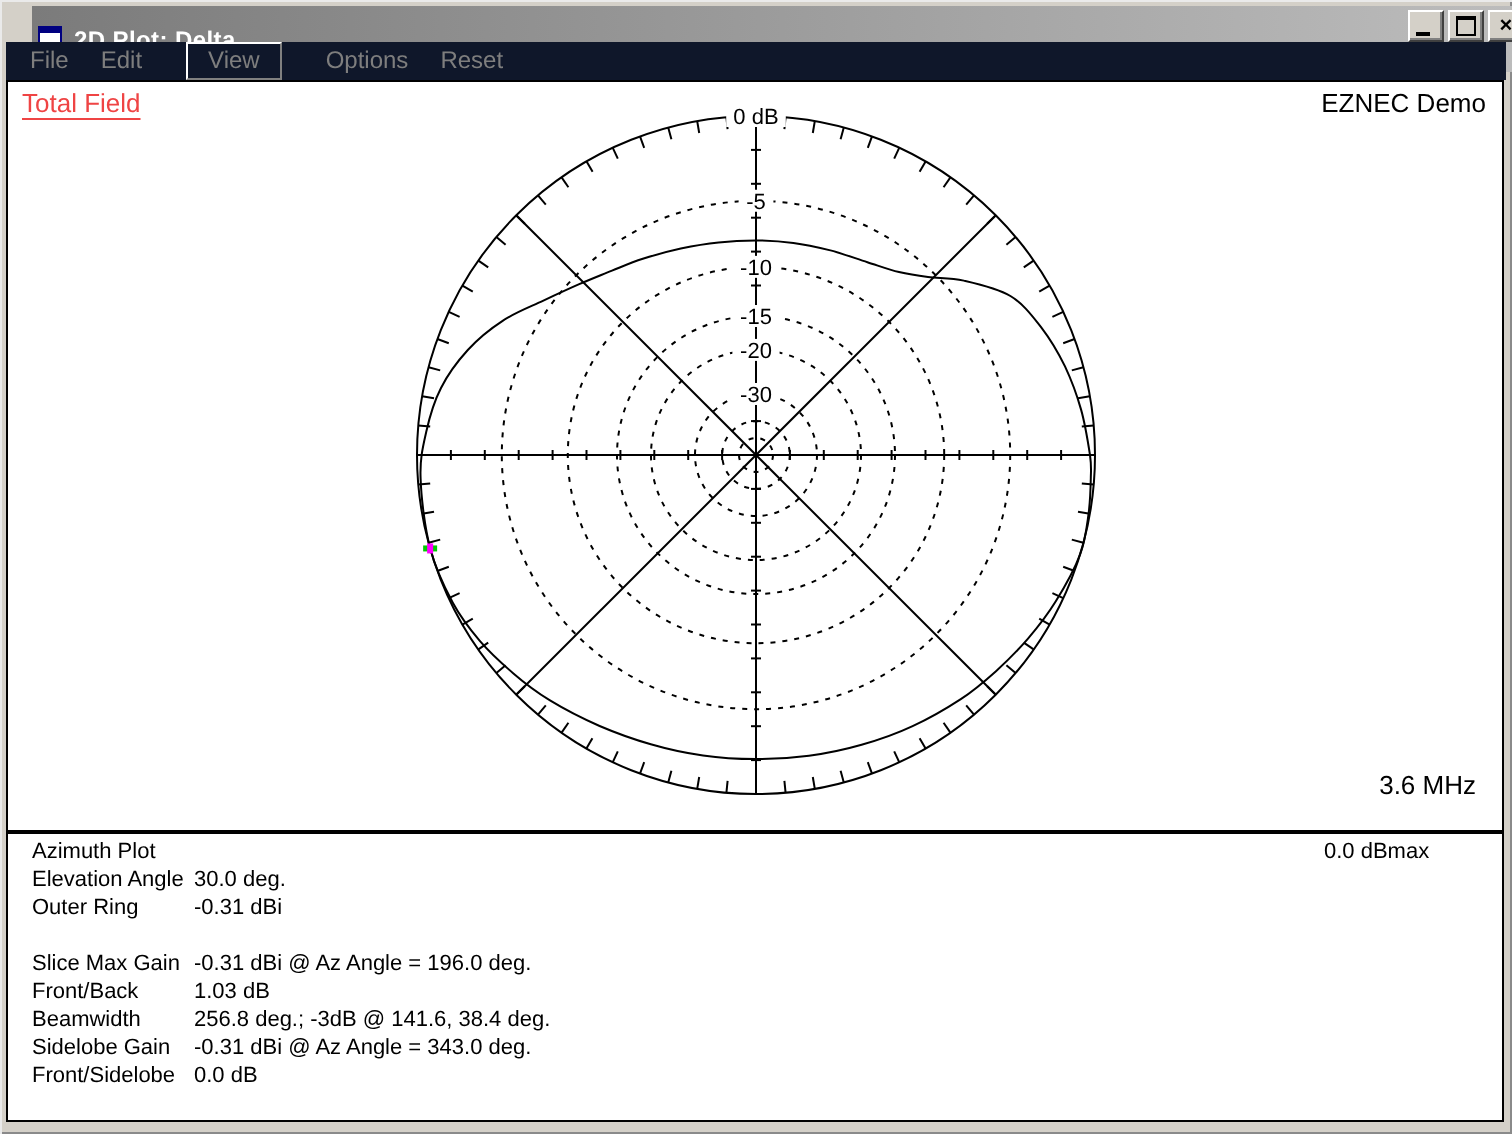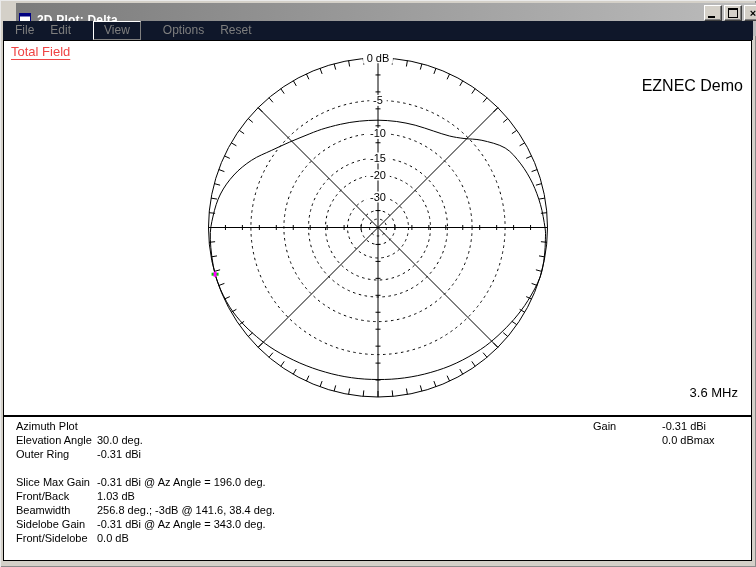--- a/index.html
+++ b/index.html
@@ -27,21 +27,21 @@
   .menu-item{font-size:12px;color:#7e7e7e;padding:2px 8px 3px;white-space:nowrap;}
   .menu-item.active{border:1px solid;border-color:#ffffff #808080 #808080 #ffffff;
                     padding:1px 10px 2px;margin:0 14px;}
   
   .client{position:absolute;left:3px;top:40px;width:749px;height:521px;background:#ffffff;
           border:1px solid #000;box-sizing:border-box;}
   .plot-area{position:absolute;left:0;top:0;width:747px;height:374px;}
   .plot-area svg{position:absolute;left:0;top:0;}
   .field-label{position:absolute;left:7px;top:3px;font-size:13px;color:#ef4444;
                text-decoration:underline;text-underline-offset:3px;}
-  .brand-label{position:absolute;right:8px;top:3px;font-size:16px;color:#000;margin-top:33px;}
+  .brand-label{position:absolute;right:8px;top:3px;font-size:13px;color:#000;}
   .freq-label{position:absolute;right:13px;top:344px;font-size:13px;color:#000;}
   .separator{position:absolute;left:0;top:374px;width:747px;height:2px;background:#000;}
   .info-panel{position:absolute;left:0;top:376px;width:632px;bottom:0;background:#fff;}
   .col{position:absolute;top:2px;}
   .col-left{left:8px;}
   .col-right{left:585px;}
   .irow{height:14px;line-height:14px;font-size:11px;color:#000;white-space:nowrap;}
   .ilabel{display:inline-block;padding-left:4px;}
   .col-left .ilabel{width:81px;}
   .col-right .ilabel{width:69px;}
@@ -233,19 +233,18 @@
           <div class="irow"><span class="ilabel">Elevation Angle</span><span class="ival">30.0 deg.</span></div>
           <div class="irow"><span class="ilabel">Outer Ring</span><span class="ival">-0.31 dBi</span></div>
           <div class="irow"><span class="ilabel">&nbsp;</span><span class="ival"></span></div>
           <div class="irow"><span class="ilabel">Slice Max Gain</span><span class="ival">-0.31 dBi @ Az Angle = 196.0 deg.</span></div>
           <div class="irow"><span class="ilabel">Front/Back</span><span class="ival">1.03 dB</span></div>
           <div class="irow"><span class="ilabel">Beamwidth</span><span class="ival">256.8 deg.; -3dB @ 141.6, 38.4 deg.</span></div>
           <div class="irow"><span class="ilabel">Sidelobe Gain</span><span class="ival">-0.31 dBi @ Az Angle = 343.0 deg.</span></div>
           <div class="irow"><span class="ilabel">Front/Sidelobe</span><span class="ival">0.0 dB</span></div>
         </div>
       <div class="col col-right" id="info-right">
-          <div class="irow"><span class="ilabel">Gain</span><span class="ival">-0.31 dBi</span></div>
           <div class="irow"><span class="ilabel">&nbsp;</span><span class="ival">0.0 dBmax</span></div>
         </div>
     </div>
   </div>
 
 </div>
 
 </body></html>

